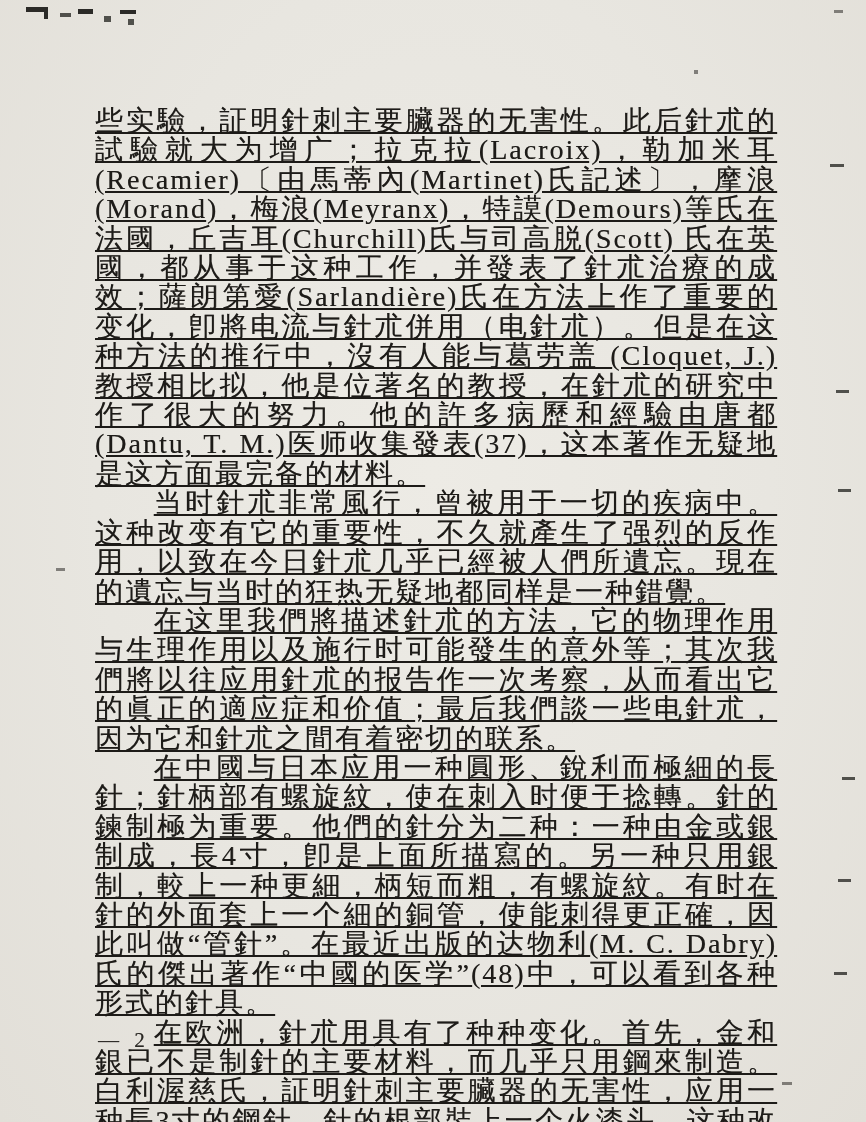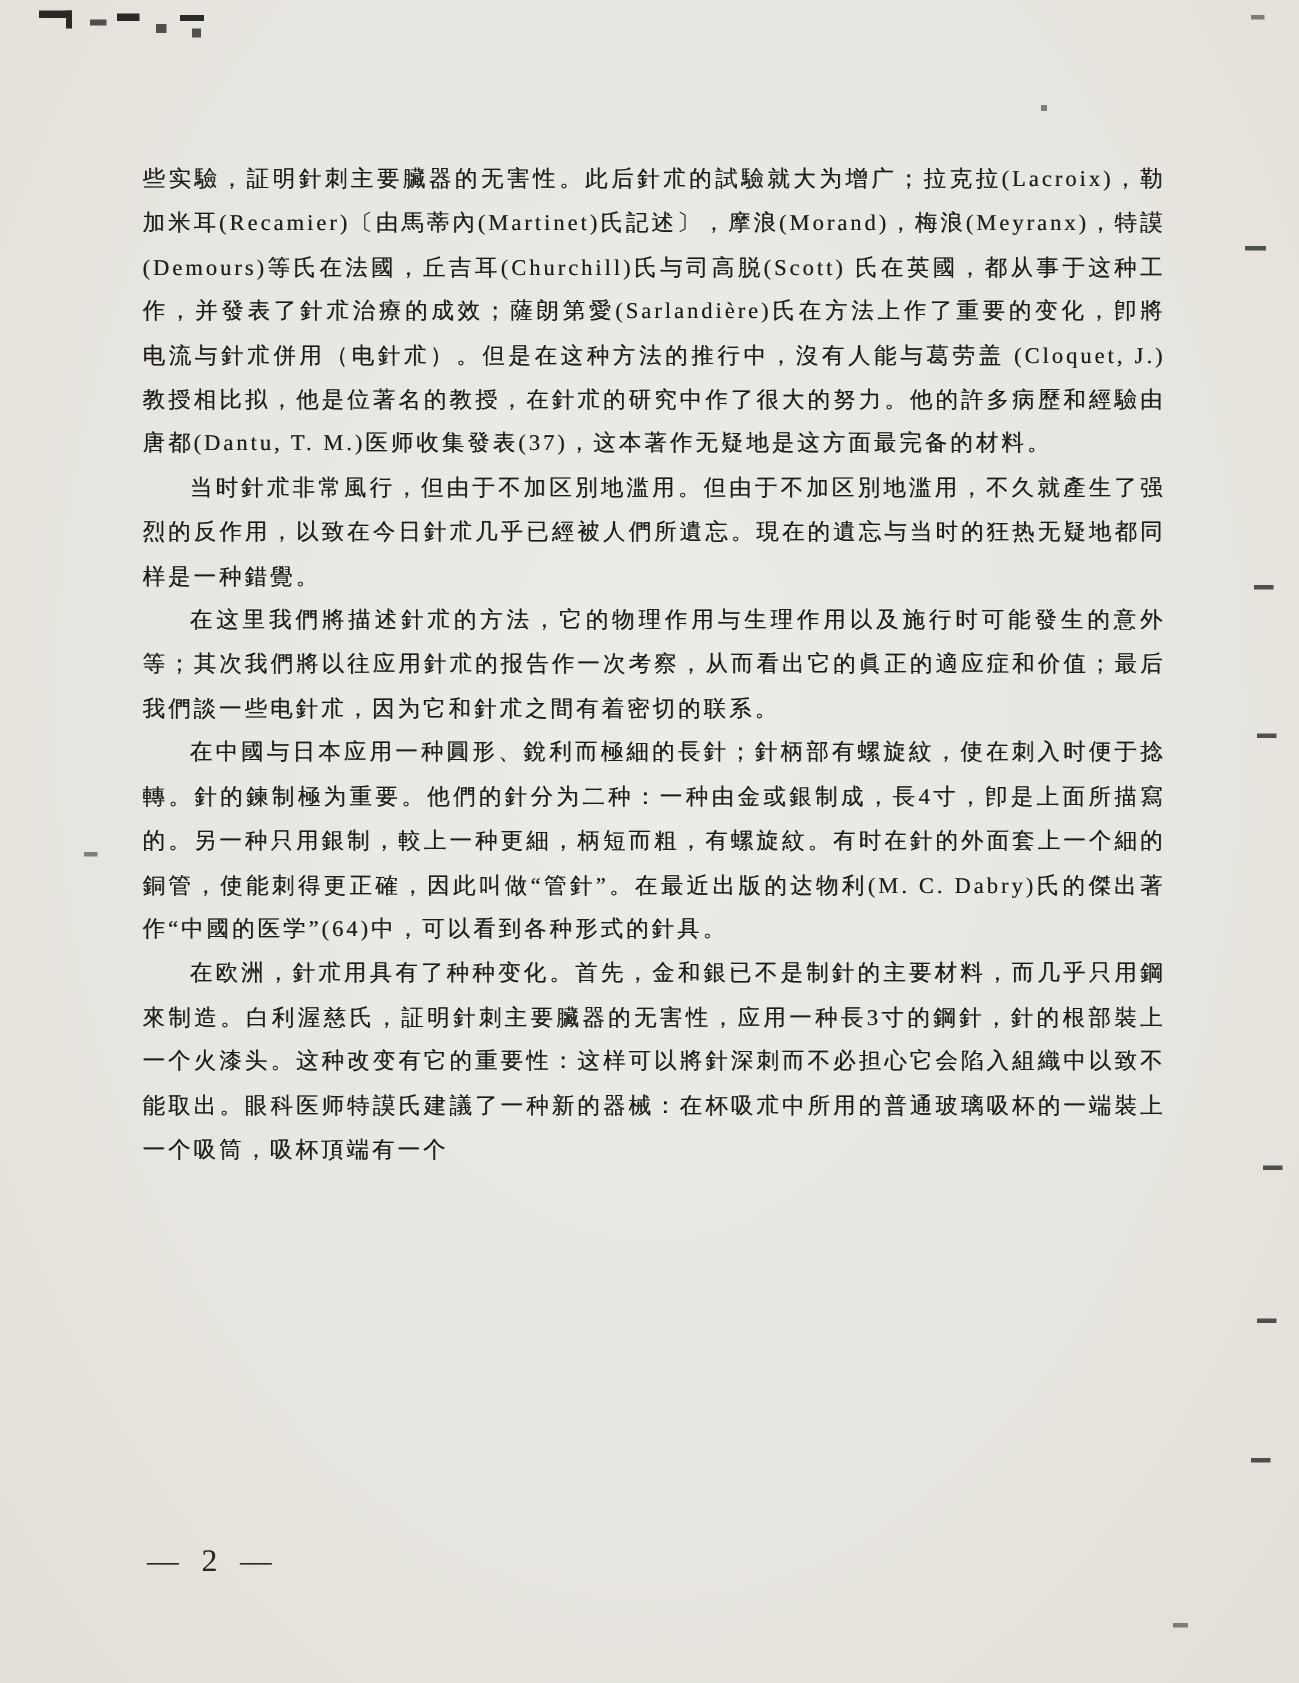--- a/index.html
+++ b/index.html
@@ -18,26 +18,27 @@
     color: #1d1b18;
   }
   .text-block {
     position: absolute;
     left: 95px;
     top: 106px;
     width: 682px;
   }
   .para {
     margin: 0;
-    font-size: 15px;
+    font-size: 28px;
     line-height: 29.4px;
     letter-spacing: 2px;
     text-align: justify;
     text-justify: inter-character;
     text-shadow: 0.3px 0 0 rgba(29,27,24,0.55);
+    text-decoration: underline;
   }
   .para.indent {
     text-indent: 2.1em;
   }
   .page-number {
     position: absolute;
     left: 98px;
     top: 1028px;
     font-size: 21px;
     letter-spacing: 5px;
@@ -71,21 +72,21 @@
   <div class="mark soft" style="left:836px; top:390px;  width:13px; height:3px;"></div>
   <div class="mark soft" style="left:838px; top:489px;  width:13px; height:3px;"></div>
   <div class="mark faint" style="left:56px;  top:568px;  width:9px;  height:3px;"></div>
   <div class="mark soft" style="left:842px; top:777px;  width:13px; height:3px;"></div>
   <div class="mark soft" style="left:838px; top:879px;  width:13px; height:3px;"></div>
   <div class="mark soft" style="left:834px; top:972px;  width:13px; height:3px;"></div>
   <div class="mark faint" style="left:782px; top:1082px; width:10px; height:3px;"></div>
 
   <div class="text-block">
     <p class="para">些实驗，証明針刺主要臟器的无害性。此后針朮的試驗就大为增广；拉克拉(Lacroix)，勒加米耳(Recamier)〔由馬蒂內(Martinet)氏記述〕，摩浪(Morand)，梅浪(Meyranx)，特謨(Demours)等氏在法國，丘吉耳(Churchill)氏与司高脱(Scott) 氏在英國，都从事于这种工作，并發表了針朮治療的成效；薩朗第愛(Sarlandière)氏在方法上作了重要的变化，卽將电流与針朮併用（电針朮）。但是在这种方法的推行中，沒有人能与葛劳盖 (Cloquet, J.)教授相比拟，他是位著名的教授，在針朮的研究中作了很大的努力。他的許多病歷和經驗由唐都(Dantu, T. M.)医师收集發表(37)，这本著作无疑地是这方面最完备的材料。</p>
-    <p class="para indent">当时針朮非常風行，但由于不加区別地滥用。但由于不加区別地滥用，不久就產生了强烈的反作用，以致在今日針朮几乎已經被人們所遺忘。現在的遺忘与当时的狂热无疑地都同样是一种錯覺。</p>
+    <p class="para indent">当时針朮非常風行，曾被用于一切的疾病中。这种改变有它的重要性，不久就產生了强烈的反作用，以致在今日針朮几乎已經被人們所遺忘。現在的遺忘与当时的狂热无疑地都同样是一种錯覺。</p>
     <p class="para indent">在这里我們將描述針朮的方法，它的物理作用与生理作用以及施行时可能發生的意外等；其次我們將以往应用針朮的报告作一次考察，从而看出它的眞正的適应症和价值；最后我們談一些电針朮，因为它和針朮之間有着密切的联系。</p>
-    <p class="para indent">在中國与日本应用一种圓形、銳利而極細的長針；針柄部有螺旋紋，使在刺入时便于捻轉。針的鍊制極为重要。他們的針分为二种：一种由金或銀制成，長4寸，卽是上面所描寫的。另一种只用銀制，較上一种更細，柄短而粗，有螺旋紋。有时在針的外面套上一个細的銅管，使能刺得更正確，因此叫做“管針”。在最近出版的达物利(M. C. Dabry)氏的傑出著作“中國的医学”(64)中，可以看到各种形式的針具。</p>
+    <p class="para indent">在中國与日本应用一种圓形、銳利而極細的長針；針柄部有螺旋紋，使在刺入时便于捻轉。針的鍊制極为重要。他們的針分为二种：一种由金或銀制成，長4寸，卽是上面所描寫的。另一种只用銀制，較上一种更細，柄短而粗，有螺旋紋。有时在針的外面套上一个細的銅管，使能刺得更正確，因此叫做“管針”。在最近出版的达物利(M. C. Dabry)氏的傑出著作“中國的医学”(48)中，可以看到各种形式的針具。</p>
     <p class="para indent">在欧洲，針朮用具有了种种变化。首先，金和銀已不是制針的主要材料，而几乎只用鋼來制造。白利渥慈氏，証明針刺主要臟器的无害性，应用一种長3寸的鋼針，針的根部裝上一个火漆头。这种改变有它的重要性：这样可以將針深刺而不必担心它会陷入組織中以致不能取出。眼科医师特謨氏建議了一种新的器械：在杯吸朮中所用的普通玻璃吸杯的一端裝上一个吸筒，吸杯頂端有一个</p>
   </div>
 
   <div class="page-number">— 2 —</div>
 
 </div>
 
 </body></html>

